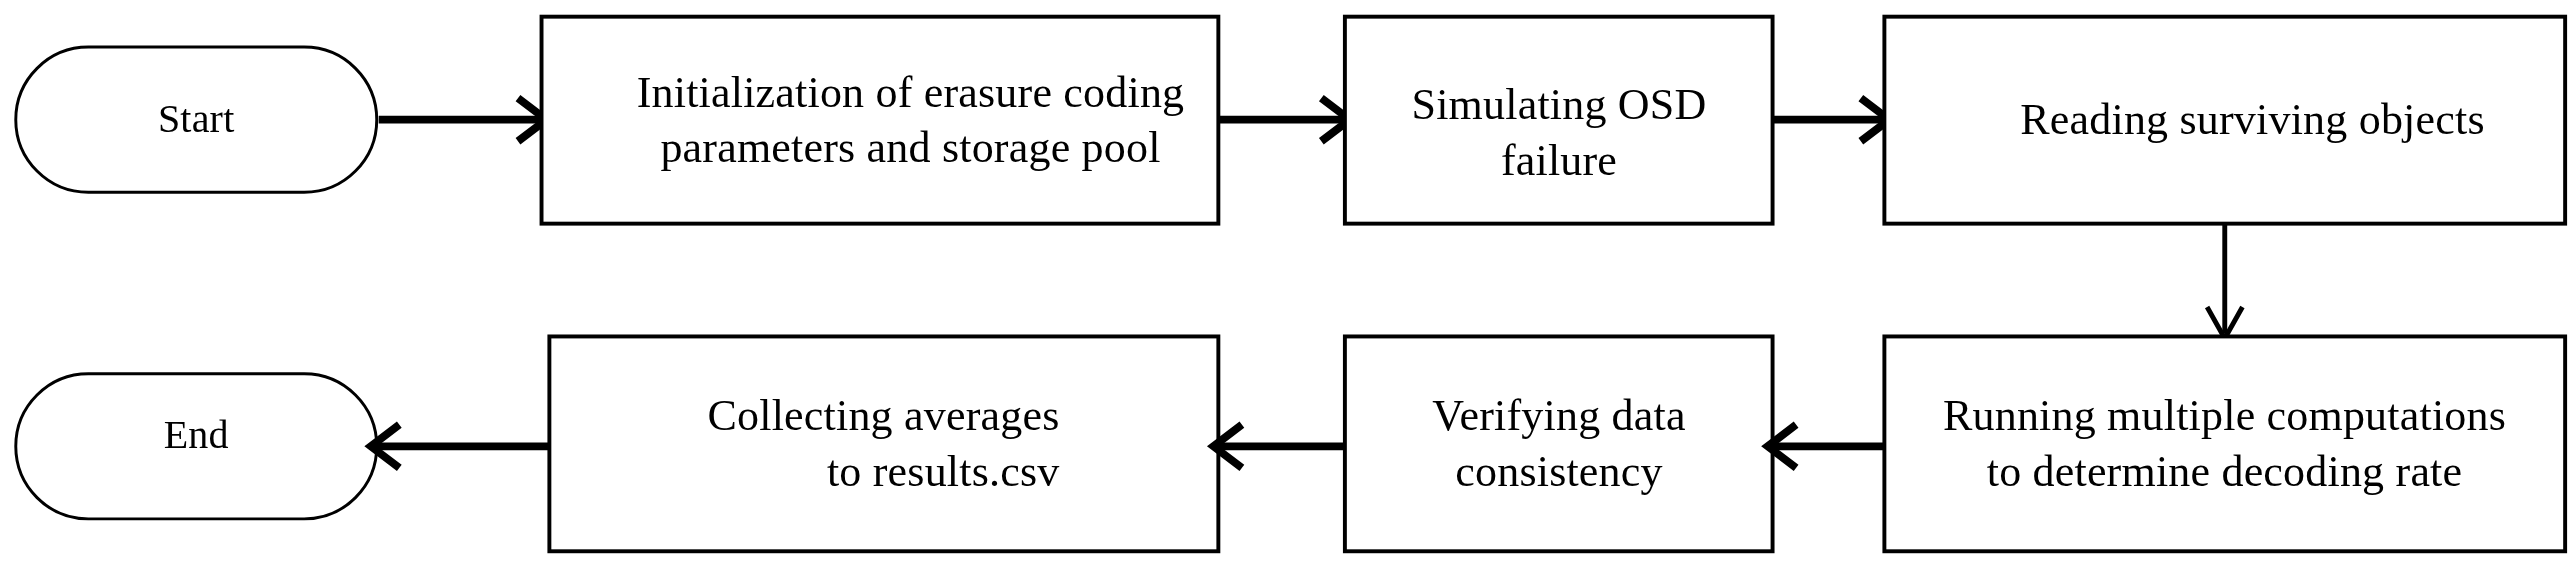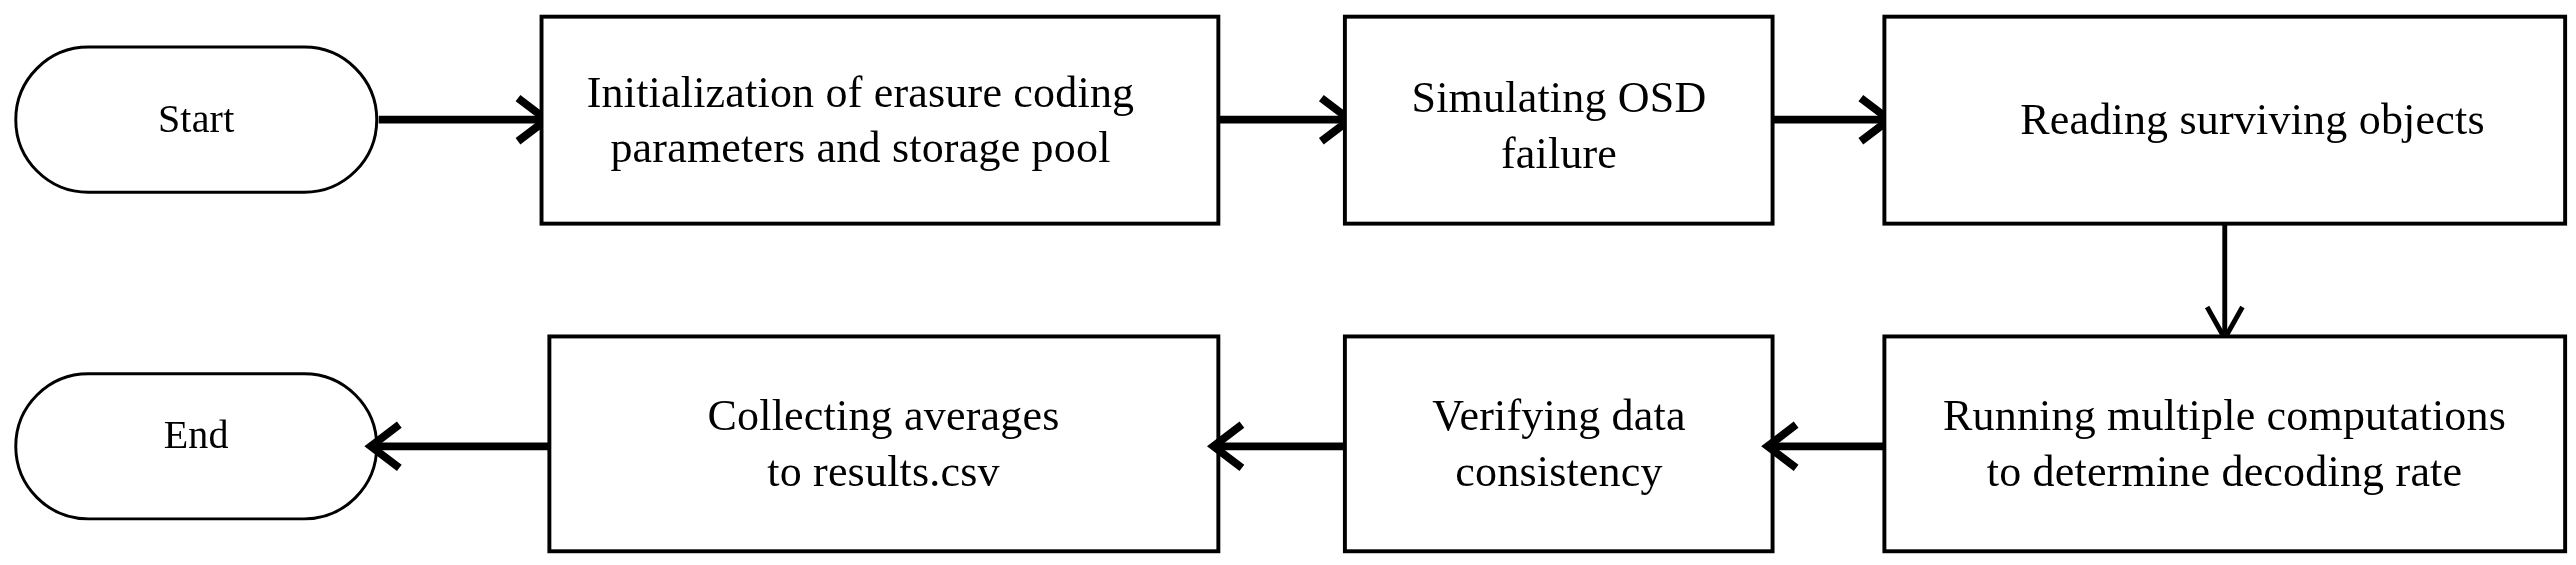--- a/index.html
+++ b/index.html
@@ -96,33 +96,33 @@
     <g>
       <line x1="1807" y1="455" x2="1921" y2="455" stroke="#000000" stroke-width="8"></line>
       <polyline points="1831,433 1802,455 1831,477" fill="none" stroke="#000000" stroke-width="8" stroke-linecap="butt" stroke-linejoin="miter"></polyline>
     </g>
 
     <rect x="1921" y="343" width="694" height="219" fill="#ffffff" stroke="#000000" stroke-width="4"></rect>
   </svg>
 
   <div class="node-label terminator-label" style="left:15.7px; top:47px; width:361px; height:145px;">Start</div>
 
-  <div class="node-label" style="left:522px; top:16.7px; width:677px; height:207px;">Initialization of erasure coding
+  <div class="node-label" style="left:572px; top:16.7px; width:677px; height:207px;">Initialization of erasure coding
 parameters and storage pool</div>
 
-  <div class="node-label" style="left:1345px; top:22px; width:428px; height:207px;">Simulating OSD
+  <div class="node-label" style="left:1345px; top:29px; width:428px; height:207px;">Simulating OSD
 failure</div>
 
   <div class="node-label" style="left:1884px; top:16.7px; width:681px; height:207px;margin-left:28px;">Reading surviving objects</div>
 
   <div class="node-label" style="left:1884px; top:336px; width:681px; height:215px;">Running multiple computations
 to determine decoding rate</div>
 
   <div class="node-label" style="left:1345px; top:336px; width:428px; height:215px;">Verifying data
 consistency</div>
 
-  <div class="node-label" style="left:549px; top:336px; width:669px; height:215px;">Collecting averages
+  <div class="node-label" style="left:549px; top:336px; width:669px; height:215px;text-align:right;">Collecting averages
 to results.csv</div>
 
   <div class="node-label terminator-label" style="left:15.7px; top:374px; width:361px; height:122px;">End</div>
 
 </div>
 
 
 </body></html>

